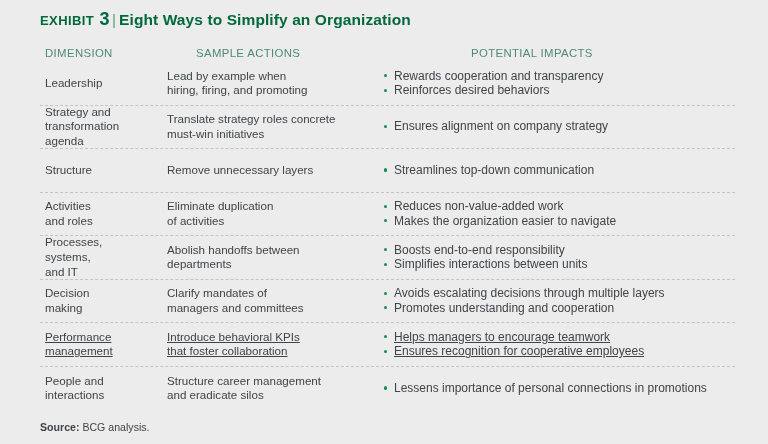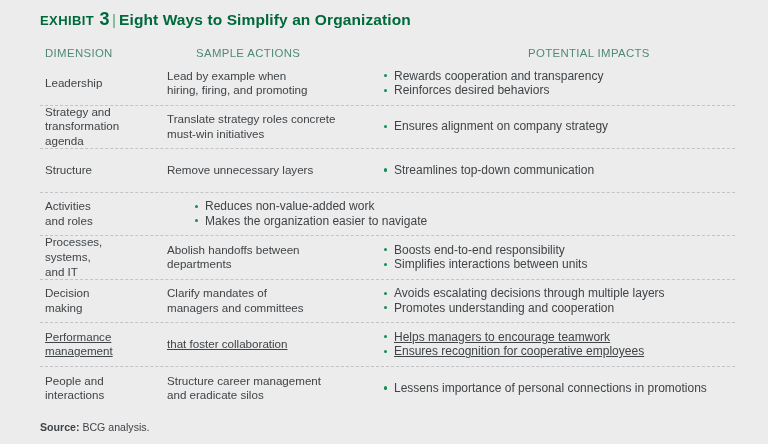--- a/index.html
+++ b/index.html
@@ -64,21 +64,21 @@
   .col-head {
     position: absolute;
     font-size: 11.4px;
     color: #4f8a72;
     letter-spacing: 0.35px;
     white-space: nowrap;
     top: 0;
   }
   .col-head.c1 { left: 45px; }
   .col-head.c2 { left: 196px; }
-  .col-head.c3 { left: 528px; }
+  .col-head.c3 { left: 471px; }
 
   
   .table {
     position: absolute;
     top: 62px;
     left: 40px;
     width: 695px;
   }
   .row {
     position: relative;
@@ -216,20 +216,24 @@
               <span class="bullet-sub">Streamlines top-down communication</span>
             </li>
           </ul>
         </div>
       </div>
       <div class="row" style="height: 43.5px;">
         <div class="cell-dim">
           <span class="cell-line">Activities</span>
           <span class="cell-line">and roles</span>
         </div>
+        <div class="cell-act">
+          <span class="cell-line">Eliminate duplication</span>
+          <span class="cell-line">of activities</span>
+        </div>
         <div class="cell-imp">
           <ul class="bullet-list">
             <li class="bullet-item">
               <span class="bullet-dot"></span>
               <span class="bullet-sub">Reduces non-value-added work</span>
             </li>
             <li class="bullet-item">
               <span class="bullet-dot"></span>
               <span class="bullet-sub">Makes the organization easier to navigate</span>
             </li>
@@ -280,20 +284,21 @@
             </li>
           </ul>
         </div>
       </div>
       <div class="row" style="height: 43.5px; text-decoration: underline;">
         <div class="cell-dim">
           <span class="cell-line">Performance</span>
           <span class="cell-line">management</span>
         </div>
         <div class="cell-act">
+          <span class="cell-line">Introduce behavioral KPIs</span>
           <span class="cell-line">that foster collaboration</span>
         </div>
         <div class="cell-imp">
           <ul class="bullet-list">
             <li class="bullet-item">
               <span class="bullet-dot"></span>
               <span class="bullet-sub">Helps managers to encourage teamwork</span>
             </li>
             <li class="bullet-item">
               <span class="bullet-dot"></span>

